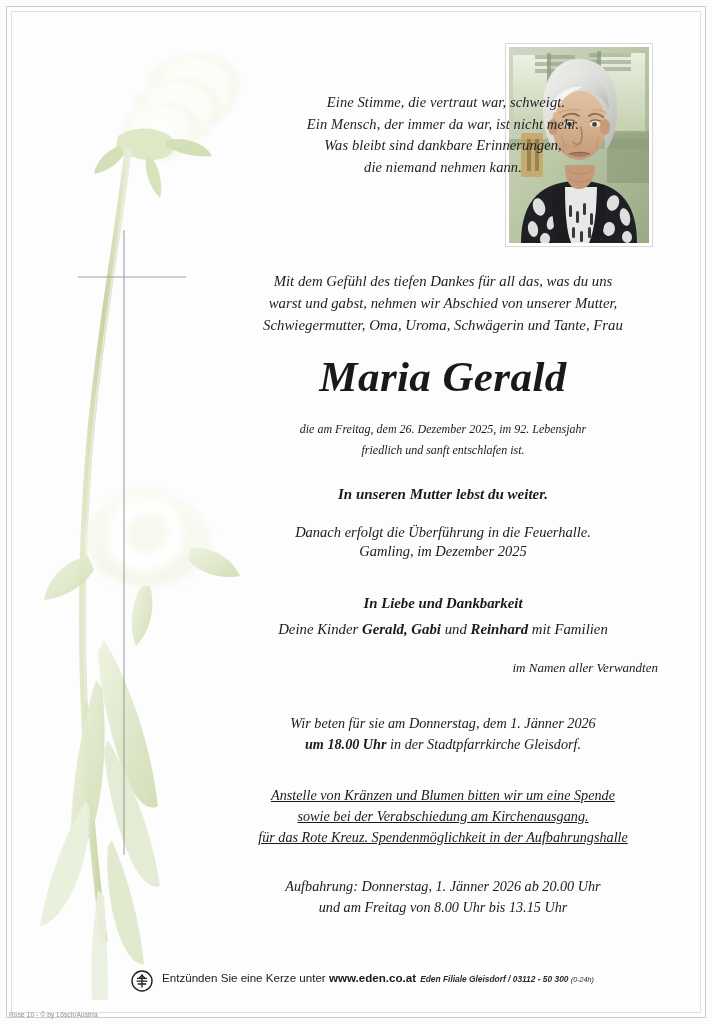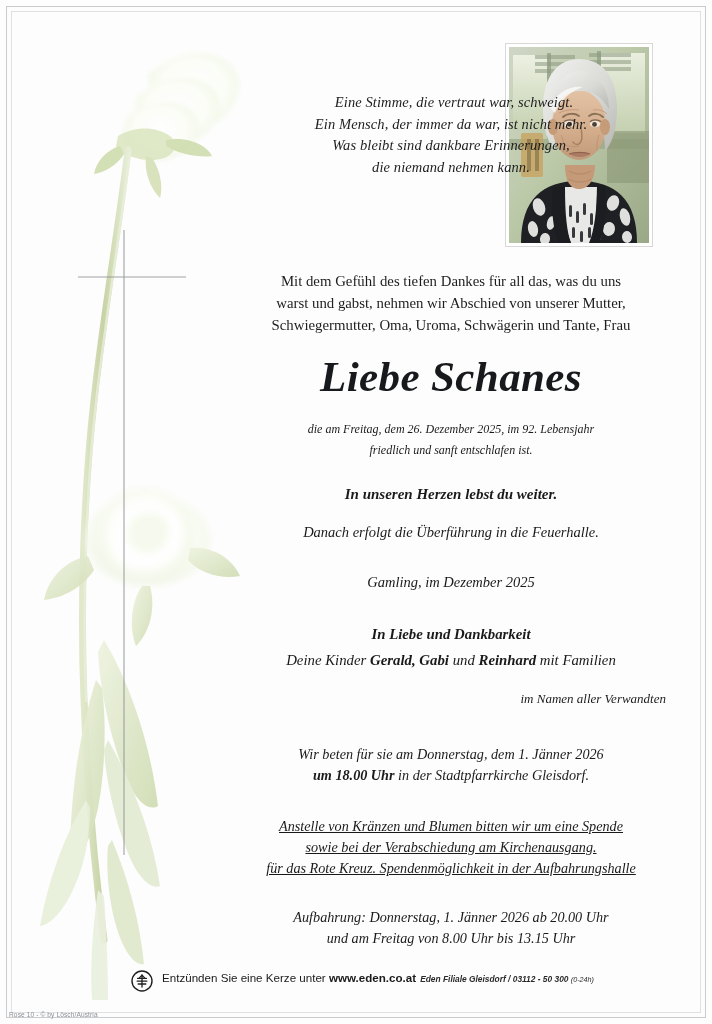--- a/index.html
+++ b/index.html
@@ -51,38 +51,39 @@
     height: 196px;
     background: #ffffff;
     padding: 3px;
     box-shadow: 0 0 0 1px #d8d8d8;
   }
   #photo-wrap svg { display: block; }
 
   
   #content {
     position: absolute;
-    left: 236px;
+    left: 228px;
     top: 0;
     width: 430px;
     text-align: center;
   }
   .blk { margin: 0; }
   .poem {
     margin-top: 92px;
     font-style: italic;
     font-size: 14.5px;
     line-height: 21.5px;
     letter-spacing: .1px;
     color: #1d1d1d;
   }
   .poem .l1 { padding-left: 6px; }
 
   .intro {
     margin-top: 92px;
+    font-style: italic;
     font-size: 14.8px;
     line-height: 22px;
     color: #1d1d1d;
   }
 
   .name {
     margin-top: 16px;
     font-style: italic;
     font-weight: bold;
     font-size: 43px;
@@ -111,21 +112,20 @@
     font-size: 14.5px;
     line-height: 21.5px;
   }
   .after {
     margin-top: 19px;
     font-style: italic;
     font-size: 14.5px;
     line-height: 21px;
   }
   .place-date {
-    margin-top: 31px;
     font-style: italic;
     font-size: 14.5px;
     font-family: Liberation Serif, serif;
   }
 
   .love {
     margin-top: 35px;
     font-style: italic;
     font-weight: bold;
     font-size: 14.8px;
@@ -423,28 +423,28 @@
       <div>Was bleibt sind dankbare Erinnerungen,</div>
       <div>die niemand nehmen kann.</div>
     </div>
 
     <div class="blk intro">
       <div>Mit dem Gefühl des tiefen Dankes für all das, was du uns</div>
       <div>warst und gabst, nehmen wir Abschied von unserer Mutter,</div>
       <div>Schwiegermutter, Oma, Uroma, Schwägerin und Tante, Frau</div>
     </div>
 
-    <div class="blk name">Liebe Schanes</div>
+    <div class="blk name">Maria Gerald</div>
 
     <div class="blk died">
       <div>die am Freitag, dem 26. Dezember 2025, im 92. Lebensjahr</div>
       <div>friedlich und sanft entschlafen ist.</div>
     </div>
 
-    <div class="blk heart">In unseren Herzen lebst du weiter.</div>
+    <div class="blk heart">In unseren Mutter lebst du weiter.</div>
 
 
     <div class="blk after">Danach erfolgt die Überführung in die Feuerhalle.</div>
 
     <div class="blk place-date">Gamling, im Dezember 2025</div>
 
     <div class="blk love">In Liebe und Dankbarkeit</div>
 
     <div class="blk children"><span>Deine Kinder </span><b>Gerald, </b><b>Gabi</b><span> und </span><b>Reinhard</b><span> mit Familien</span></div>
 

